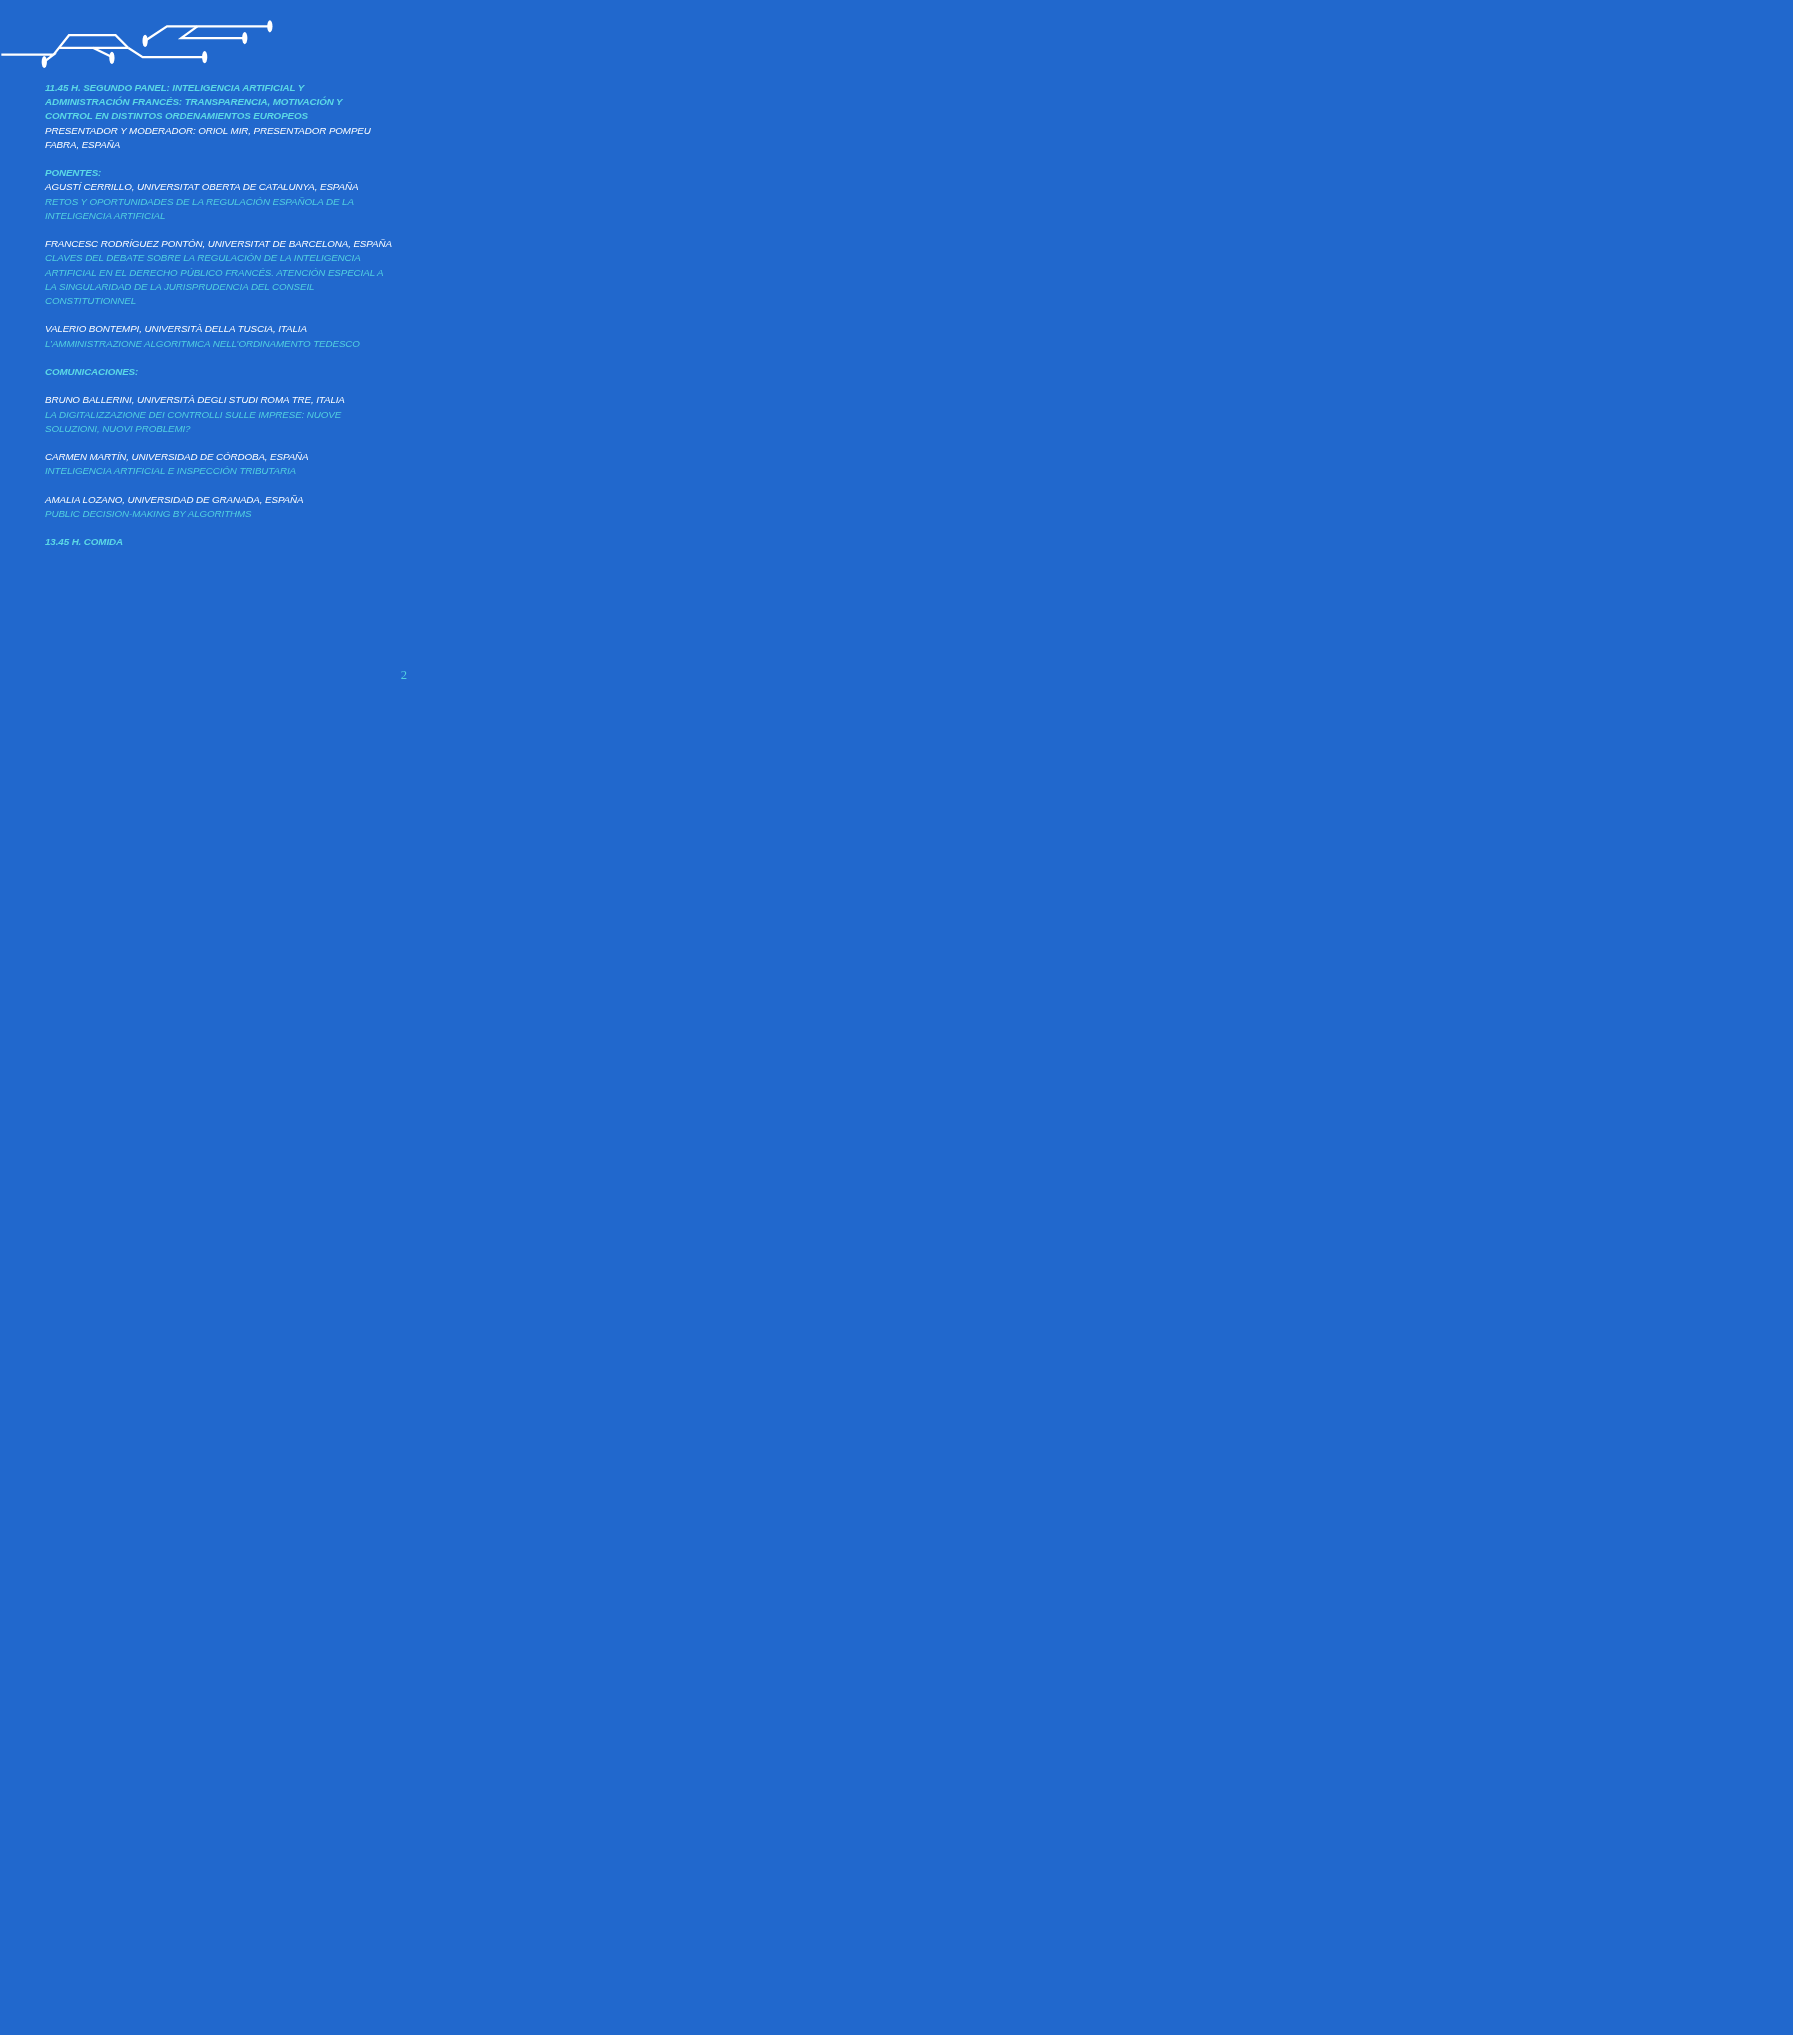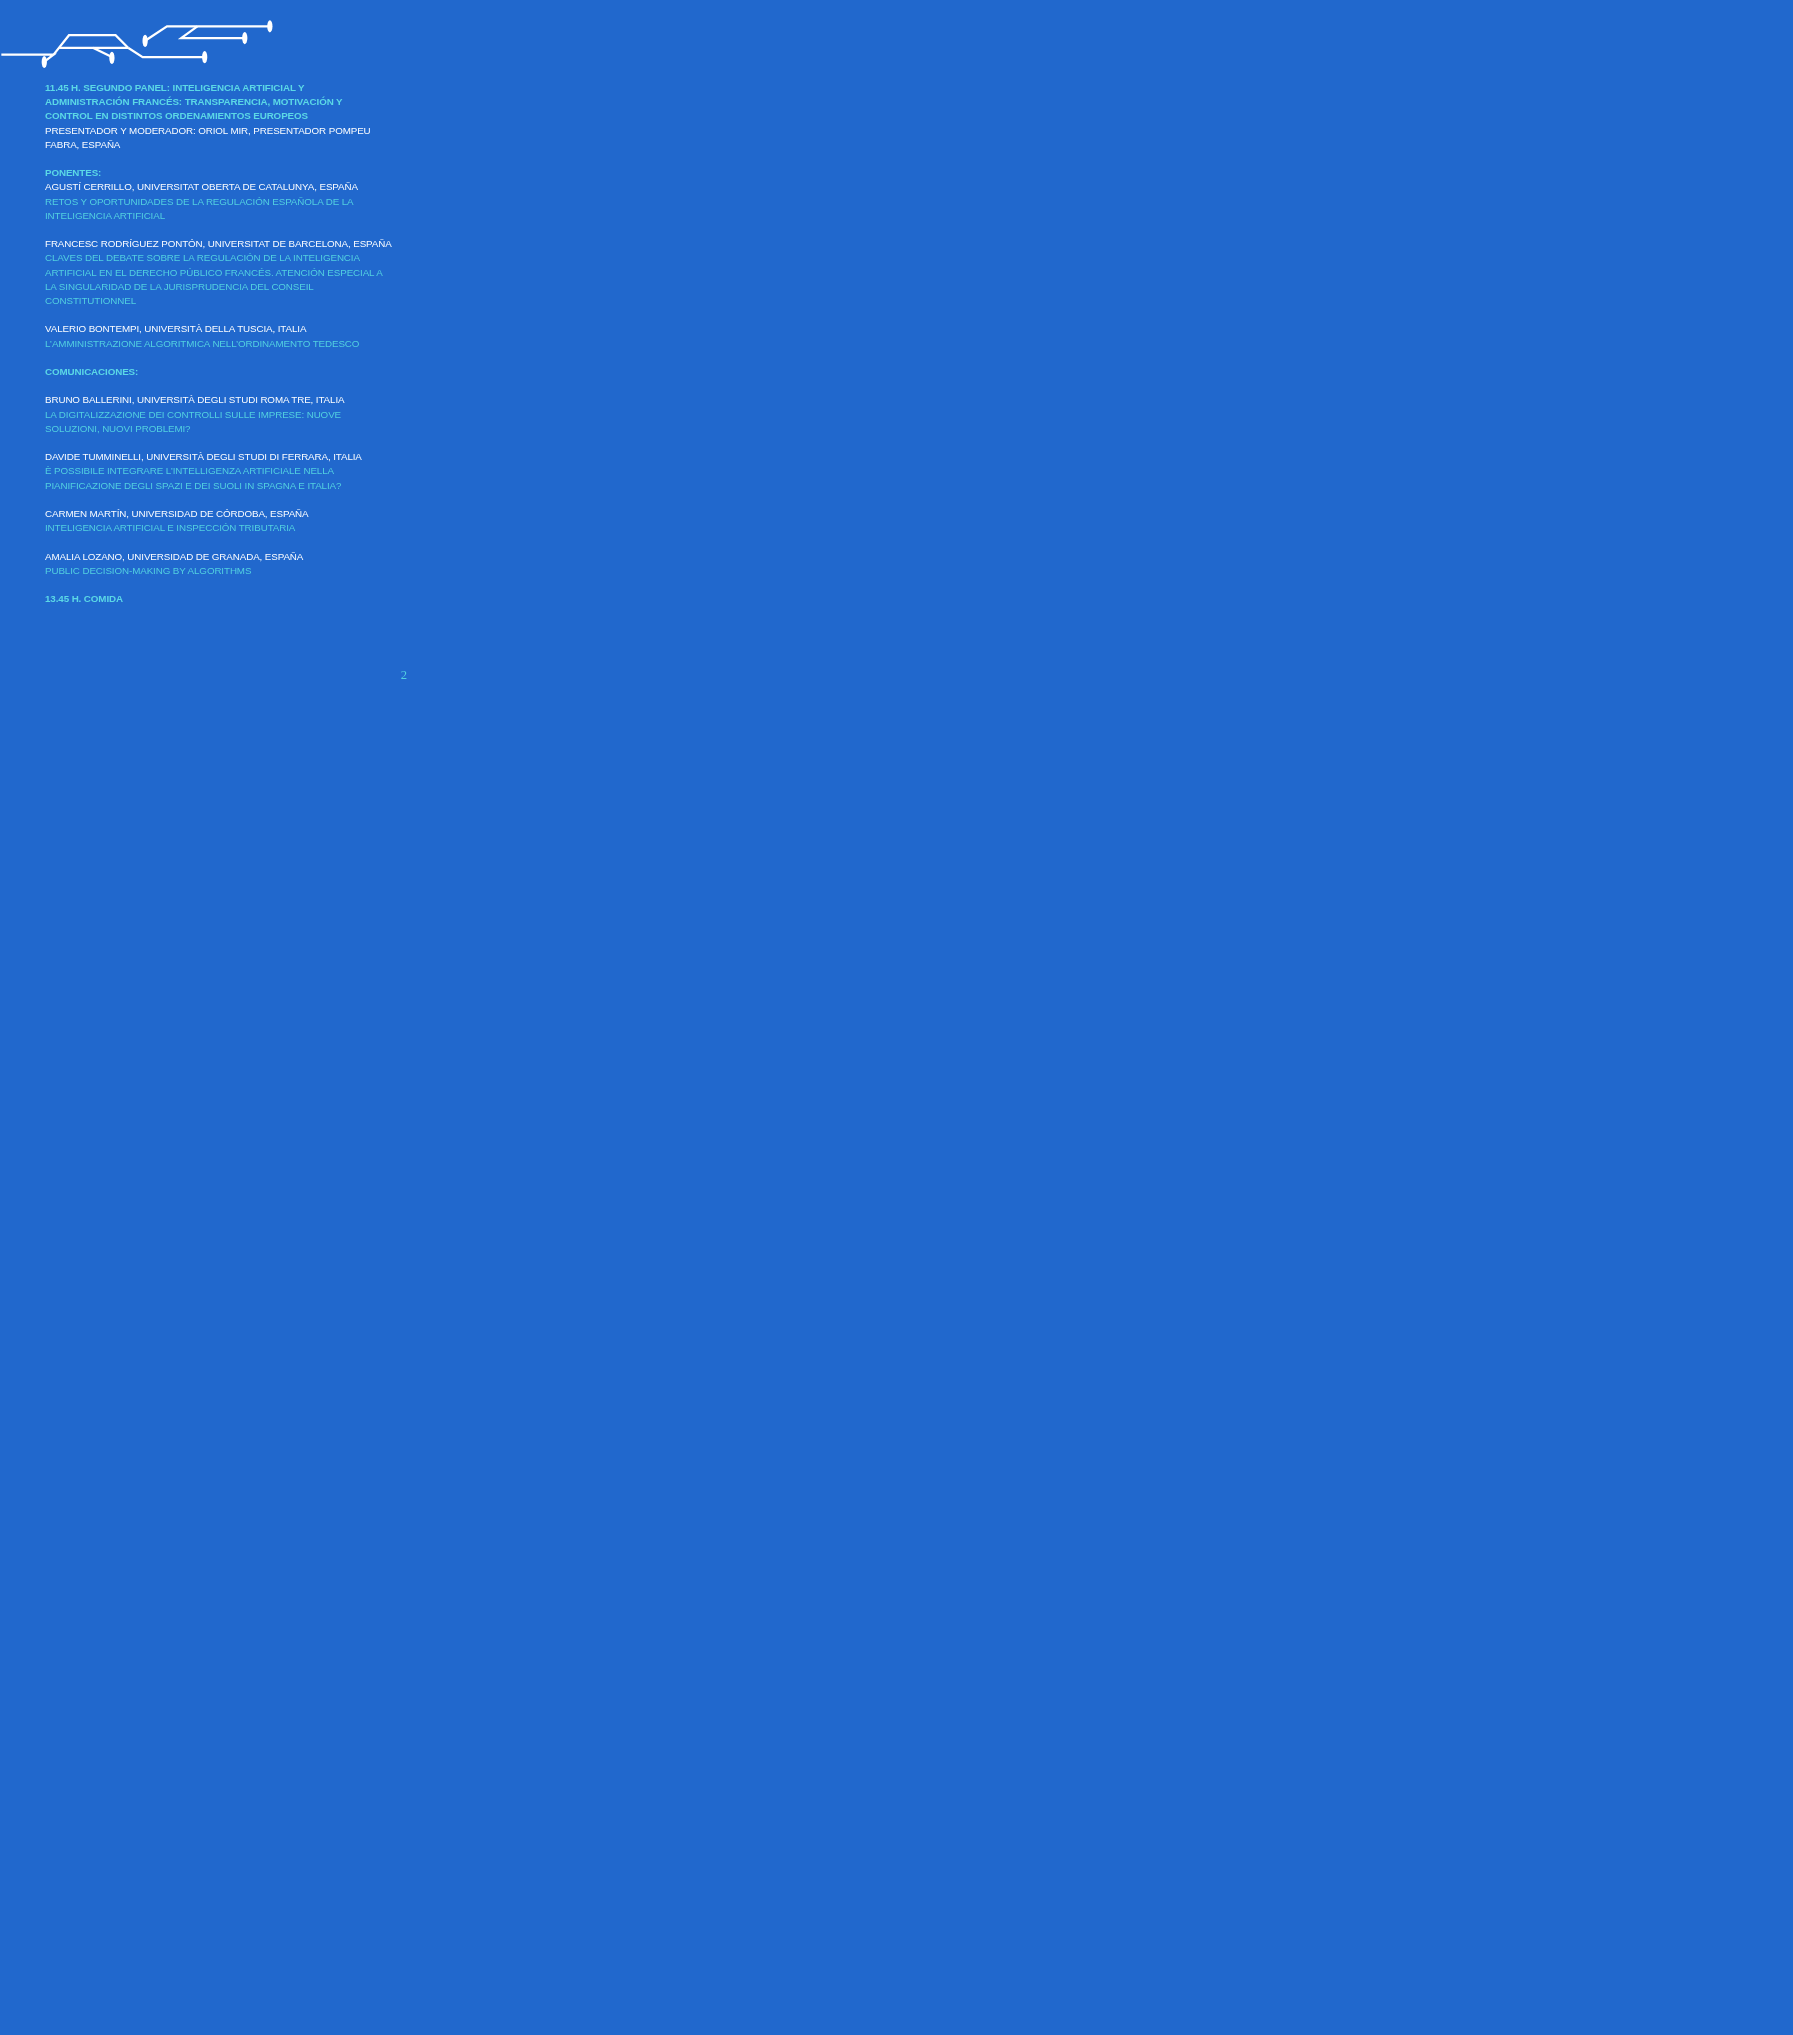--- a/index.html
+++ b/index.html
@@ -15,21 +15,21 @@
     width:449px;height:716px;
     background:var(--bg);
     position:relative;
     overflow:hidden;
     font-family:"Liberation Sans", sans-serif;
   }
   .graphic{position:absolute;top:0;left:0;display:block}
   .graphic path{stroke:var(--line-color);stroke-width:5.5;fill:none;stroke-linejoin:miter}
   .graphic ellipse{fill:var(--line-color)}
   #program{
-    position:absolute;left:45px;top:81px;width:391px;
+    position:absolute;left:45px;top:81px;width:391px;font-style:italic;
   }
   .block{margin:0}
   .block + .block{margin-top:14.2px}
   .line{
     line-height:14.2px;font-size:9.8px;letter-spacing:-0.1px;
     white-space:nowrap;
   }
   .line.heading{color:var(--cyan-heading);font-weight:700}
   .line.name{color:var(--white);font-weight:400}
   .line.title{color:var(--cyan-title);font-weight:400}
@@ -86,25 +86,20 @@
     </div>
     <div class="block">
       <div class="line heading">COMUNICACIONES:</div>
     </div>
     <div class="block">
       <div class="line name">BRUNO BALLERINI, UNIVERSITÀ DEGLI STUDI ROMA TRE, ITALIA</div>
       <div class="line title">LA DIGITALIZZAZIONE DEI CONTROLLI SULLE IMPRESE: NUOVE</div>
       <div class="line title">SOLUZIONI, NUOVI PROBLEMI?</div>
     </div>
     <div class="block">
-      <div class="line name">DAVIDE TUMMINELLI, UNIVERSITÀ DEGLI STUDI DI FERRARA, ITALIA</div>
-      <div class="line title">È POSSIBILE INTEGRARE L’INTELLIGENZA ARTIFICIALE NELLA</div>
-      <div class="line title">PIANIFICAZIONE DEGLI SPAZI E DEI SUOLI IN SPAGNA E ITALIA?</div>
-    </div>
-    <div class="block">
       <div class="line name">CARMEN MARTÍN, UNIVERSIDAD DE CÓRDOBA, ESPAÑA</div>
       <div class="line title">INTELIGENCIA ARTIFICIAL E INSPECCIÓN TRIBUTARIA</div>
     </div>
     <div class="block">
       <div class="line name">AMALIA LOZANO, UNIVERSIDAD DE GRANADA, ESPAÑA</div>
       <div class="line title">PUBLIC DECISION-MAKING BY ALGORITHMS</div>
     </div>
     <div class="block">
       <div class="line heading">13.45 H. COMIDA</div>
     </div>

